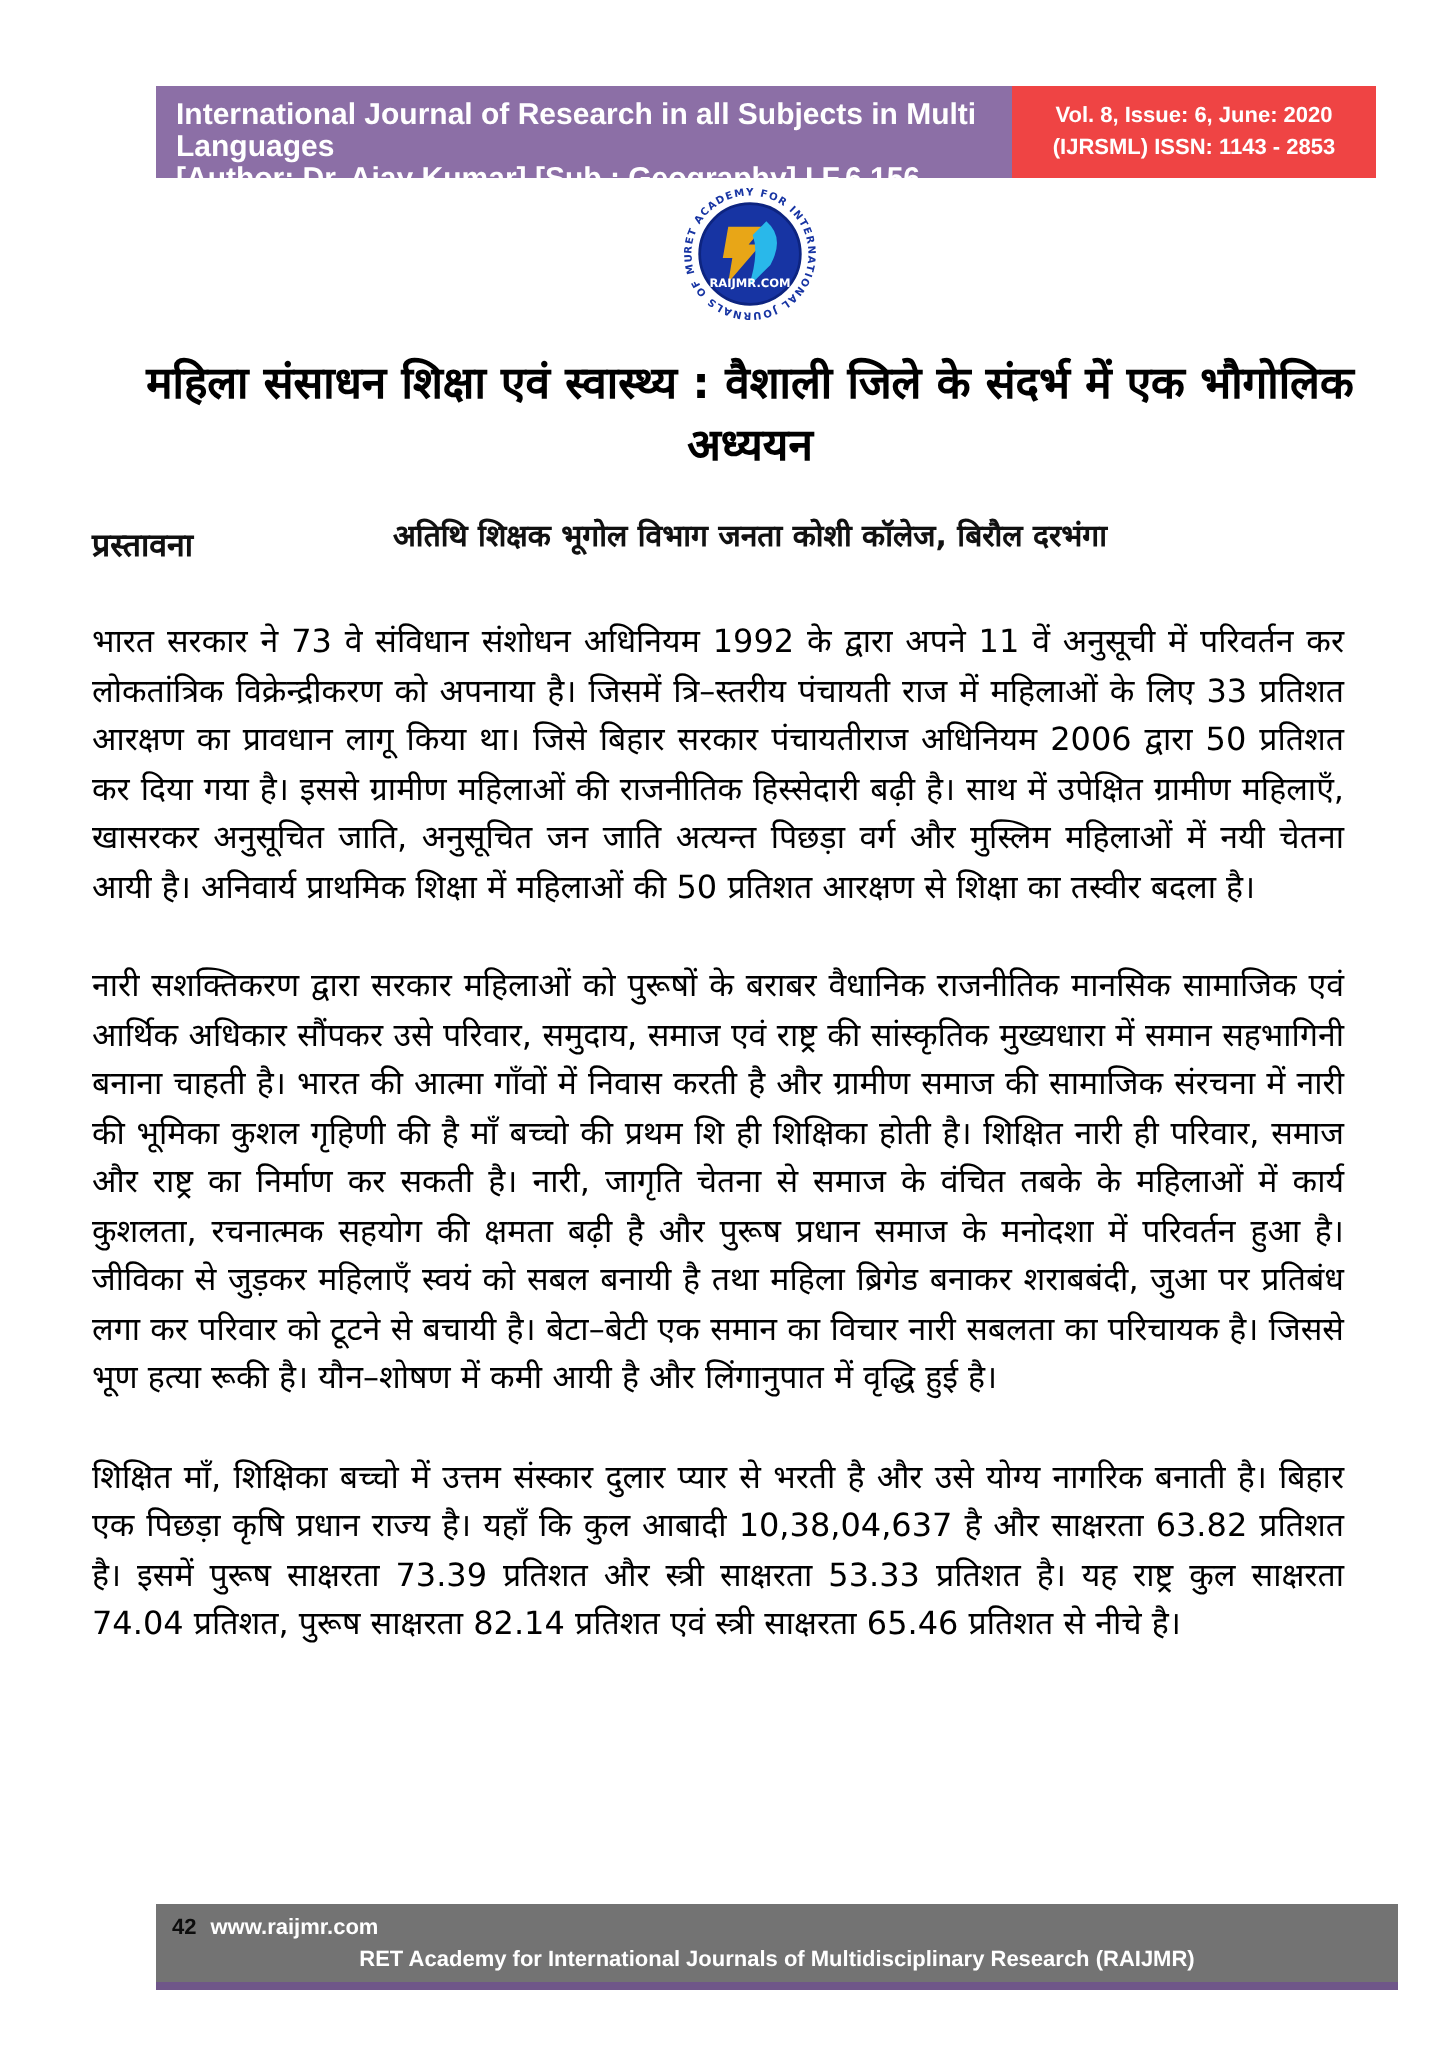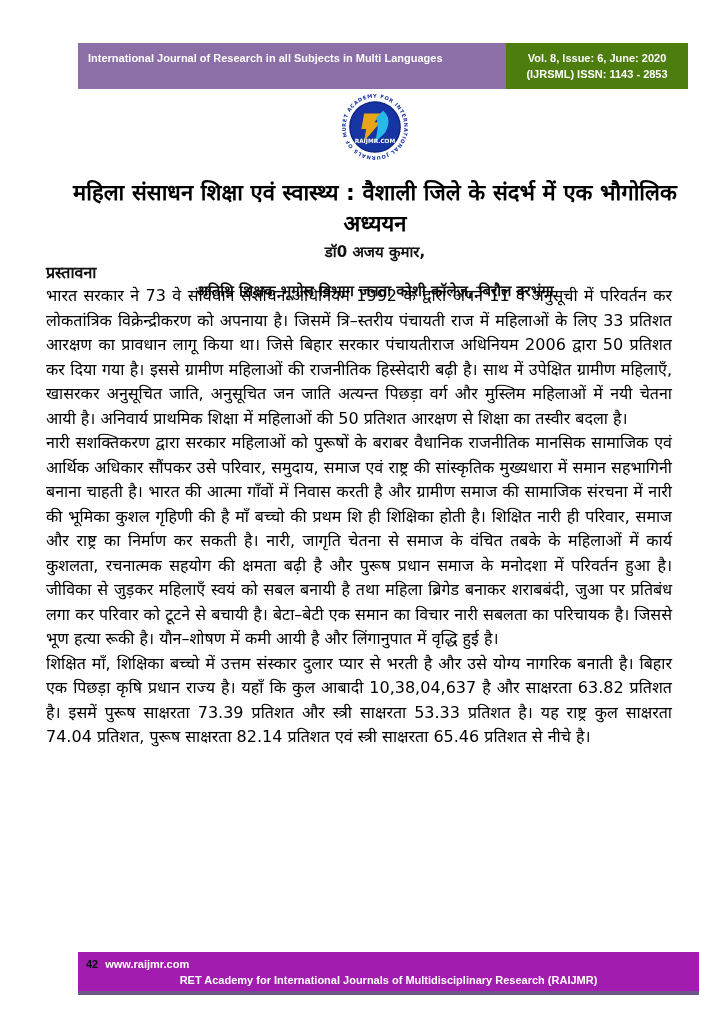--- a/index.html
+++ b/index.html
@@ -18,27 +18,27 @@
     position: absolute; left: 78px; top: 43px;
     width: 610px; height: 46px;
     display: flex;
     font-family: "Liberation Sans", sans-serif;
   }
   .header-left {
     flex: 1;
     background: #8c6fa6;
     color: #fff;
     font-weight: bold;
-    font-size: 11px;
+    font-size: 15px;
     padding: 7px 0 0 10px;
     line-height: 16px;
   }
   .header-right {
     width: 182px;
-    background: #4d7c0f;
+    background: #ef4444;
     color: #fff;
     font-weight: bold;
     font-size: 11px;
     text-align: center;
     padding-top: 7px;
     line-height: 16px;
   }
 
   
   .logo-wrap {
@@ -67,28 +67,29 @@
   .content {
     position: absolute; left: 46px; top: 262px; width: 626px;
   }
   .section-heading {
     font-size: 16px; font-weight: bold; line-height: 22px;
   }
   .content p {
     font-size: 16px; line-height: 24.5px;
     text-align: justify;
     color: #000;
+    margin-top: 25px;
   }
   .content p + p { }
 
   
   .footer-bar {
     position: absolute; left: 78px; top: 952px;
     width: 621px;
-    background: #a21caf;
+    background: #737373;
     border-bottom: 4px solid #6f5689;
     color: #fff;
     font-family: "Liberation Sans", sans-serif;
     font-weight: bold;
     font-size: 11px;
     padding: 4px 8px 3px 8px;
     line-height: 16px;
   }
   .footer-row1 { display: flex; align-items: baseline; }
   .footer-page-num { color: #0d0d0d; margin-right: 7px; }
@@ -97,20 +98,21 @@
   .footer-row2 { text-align: center; }
 </style>
 </head>
 <body>
 
 <div class="page">
 
   <div class="header-bar">
     <div class="header-left">
       <div>International Journal of Research in all Subjects in Multi Languages</div>
+      <div>[Author: Dr. Ajay Kumar] [Sub.: Geography] I.F.6.156</div>
     </div>
     <div class="header-right">
       <div>Vol. 8, Issue: 6, June: 2020</div>
       <div>(IJRSML) ISSN: 1143 - 2853</div>
     </div>
   </div>
 
   <div class="logo-wrap">
     <svg viewBox="0 0 100 100" width="68" height="68">
       <defs>
@@ -122,21 +124,20 @@
       </text>
       <circle cx="50" cy="50" r="37" fill="#1734a3" stroke="#0d2480" stroke-width="2"></circle>
       <path d="M34 30 h26 l-11 13 h9 l-24 28 l3 -18 h-7 z" fill="#e8a617"></path>
       <path d="M62 26 q14 12 3 32 l-16 16 q8 -24 3 -38 z" fill="#29b8ea"></path>
       <text x="50" y="74" text-anchor="middle" font-size="8.5" fill="#ffffff" font-weight="bold">RAIJMR.COM</text>
     </svg>
   </div>
 
   <div class="title-block">
     <h1 class="article-title">महिला संसाधन शिक्षा एवं स्वास्थ्य : वैशाली जिले के संदर्भ में एक भौगोलिक अध्ययन</h1>
-    <div class="article-author">डॉ0 अजय कुमार,</div>
     <div class="article-affiliation">अतिथि शिक्षक भूगोल विभाग जनता कोशी कॉलेज, बिरौल दरभंगा</div>
   </div>
 
   <div class="content">
     <div class="section-heading">प्रस्तावना</div>
     <p>भारत सरकार ने 73 वे संविधान संशोधन अधिनियम 1992 के द्वारा अपने 11 वें अनुसूची में परिवर्तन कर लोकतांत्रिक विक्रेन्द्रीकरण को अपनाया है। जिसमें त्रि–स्तरीय पंचायती राज में महिलाओं के लिए 33 प्रतिशत आरक्षण का प्रावधान लागू किया था। जिसे बिहार सरकार पंचायतीराज अधिनियम 2006 द्वारा 50 प्रतिशत कर दिया गया है। इससे ग्रामीण महिलाओं की राजनीतिक हिस्सेदारी बढ़ी है। साथ में उपेक्षित ग्रामीण महिलाएँ, खासरकर अनुसूचित जाति, अनुसूचित जन जाति अत्यन्त पिछड़ा वर्ग और मुस्लिम महिलाओं में नयी चेतना आयी है। अनिवार्य प्राथमिक शिक्षा में महिलाओं की 50 प्रतिशत आरक्षण से शिक्षा का तस्वीर बदला है।</p>
     <p>नारी सशक्तिकरण द्वारा सरकार महिलाओं को पुरूषों के बराबर वैधानिक राजनीतिक मानसिक सामाजिक एवं आर्थिक अधिकार सौंपकर उसे परिवार, समुदाय, समाज एवं राष्ट्र की सांस्कृतिक मुख्यधारा में समान सहभागिनी बनाना चाहती है। भारत की आत्मा गाँवों में निवास करती है और ग्रामीण समाज की सामाजिक संरचना में नारी की भूमिका कुशल गृहिणी की है माँ बच्चो की प्रथम शि ही शिक्षिका होती है। शिक्षित नारी ही परिवार, समाज और राष्ट्र का निर्माण कर सकती है। नारी, जागृति चेतना से समाज के वंचित तबके के महिलाओं में कार्य कुशलता, रचनात्मक सहयोग की क्षमता बढ़ी है और पुरूष प्रधान समाज के मनोदशा में परिवर्तन हुआ है। जीविका से जुड़कर महिलाएँ स्वयं को सबल बनायी है तथा महिला ब्रिगेड बनाकर शराबबंदी, जुआ पर प्रतिबंध लगा कर परिवार को टूटने से बचायी है। बेटा–बेटी एक समान का विचार नारी सबलता का परिचायक है। जिससे भूण हत्या रूकी है। यौन–शोषण में कमी आयी है और लिंगानुपात में वृद्धि हुई है।</p>
     <p>शिक्षित माँ, शिक्षिका बच्चो में उत्तम संस्कार दुलार प्यार से भरती है और उसे योग्य नागरिक बनाती है। बिहार एक पिछड़ा कृषि प्रधान राज्य है। यहाँ कि कुल आबादी 10,38,04,637 है और साक्षरता 63.82 प्रतिशत है। इसमें पुरूष साक्षरता 73.39 प्रतिशत और स्त्री साक्षरता 53.33 प्रतिशत है। यह राष्ट्र कुल साक्षरता 74.04 प्रतिशत, पुरूष साक्षरता 82.14 प्रतिशत एवं स्त्री साक्षरता 65.46 प्रतिशत से नीचे है।</p>
   </div>
 

